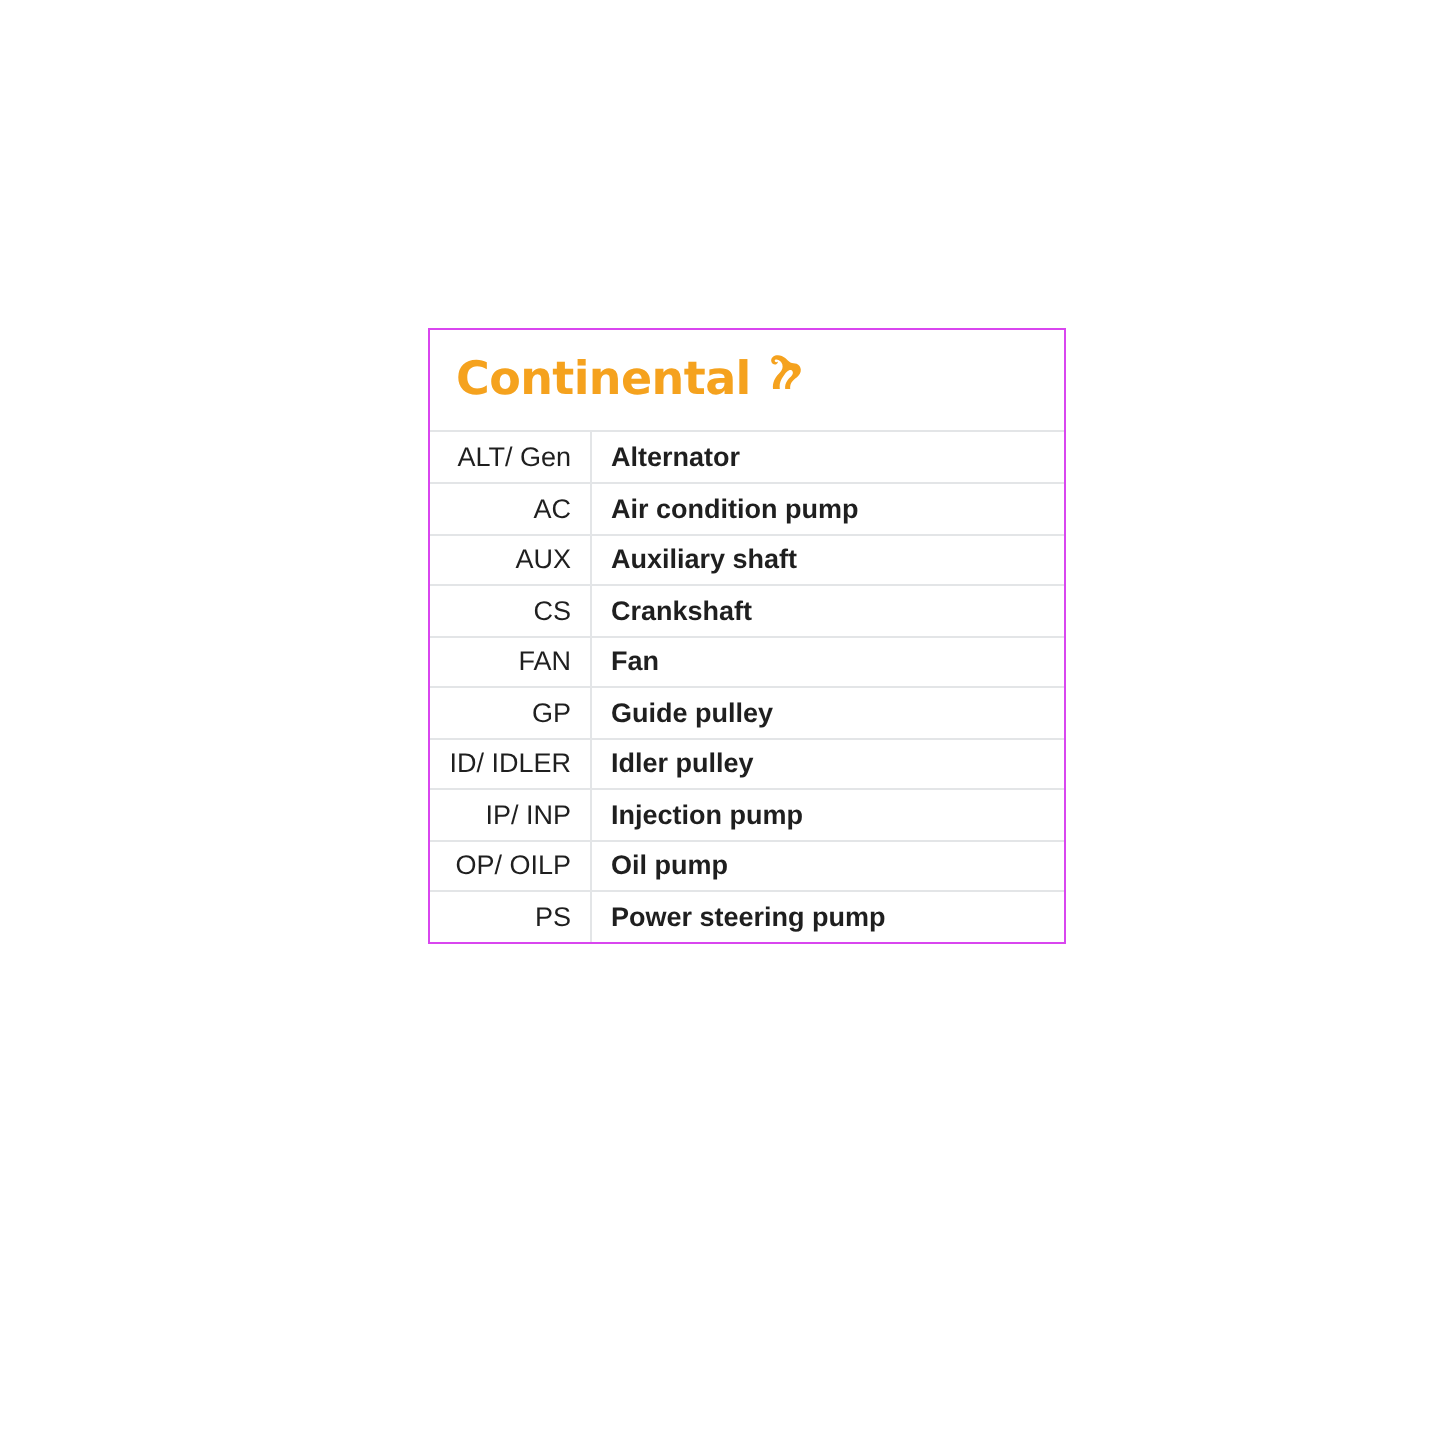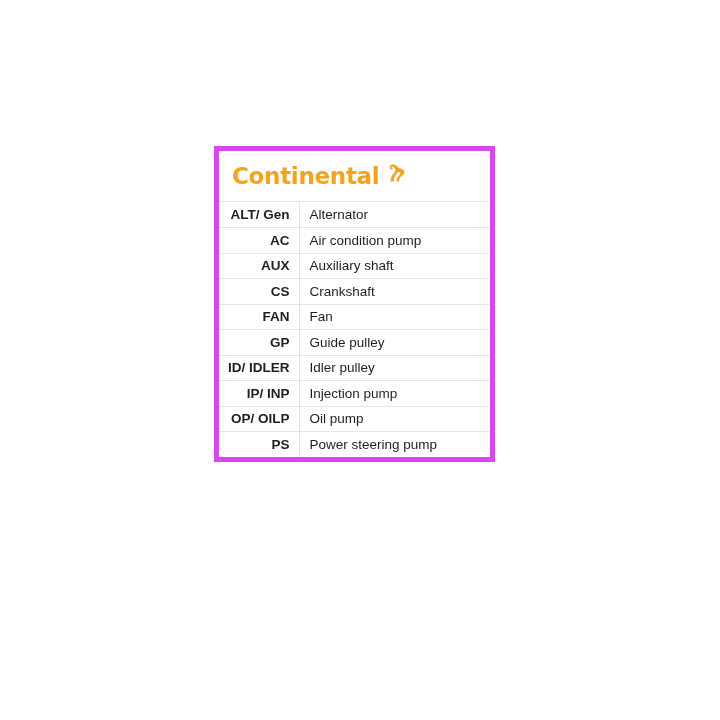--- a/index.html
+++ b/index.html
@@ -12,24 +12,24 @@
   }
   #page {
     position: relative;
     width: 720px;
     height: 720px;
     background: #ffffff;
   }
   .legend-card {
     position: absolute;
     left: 214px;
-    top: 146px;
-    width: 281px;
+    top: 164px;
+    width: 319px;
     background: #ffffff;
-    border: 5px solid #d946ef;
+    border: 1px solid #d946ef;
     box-sizing: border-box;
   }
   .brand-row {
     height: 51px;
     display: flex;
     align-items: center;
     padding-left: 13px;
     border-bottom: 1px solid #e3e5e7;
     box-sizing: border-box;
   }
@@ -67,27 +67,27 @@
     vertical-align: middle;
     box-sizing: border-box;
   }
   .legend-table tr:last-child td {
     border-bottom: none;
   }
   td.abbr {
     width: 80px;
     text-align: right;
     padding-right: 9px;
-    font-weight: 700;
+    font-weight: 400;
     border-right: 1px solid #e3e5e7;
     color: #1f1f1f;
   }
   td.desc {
     padding-left: 10px;
-    font-weight: 400;
+    font-weight: 700;
     color: #1f1f1f;
   }
 </style>
 </head>
 <body>
 
 <div id="page">
 
   <div class="legend-card">
 

